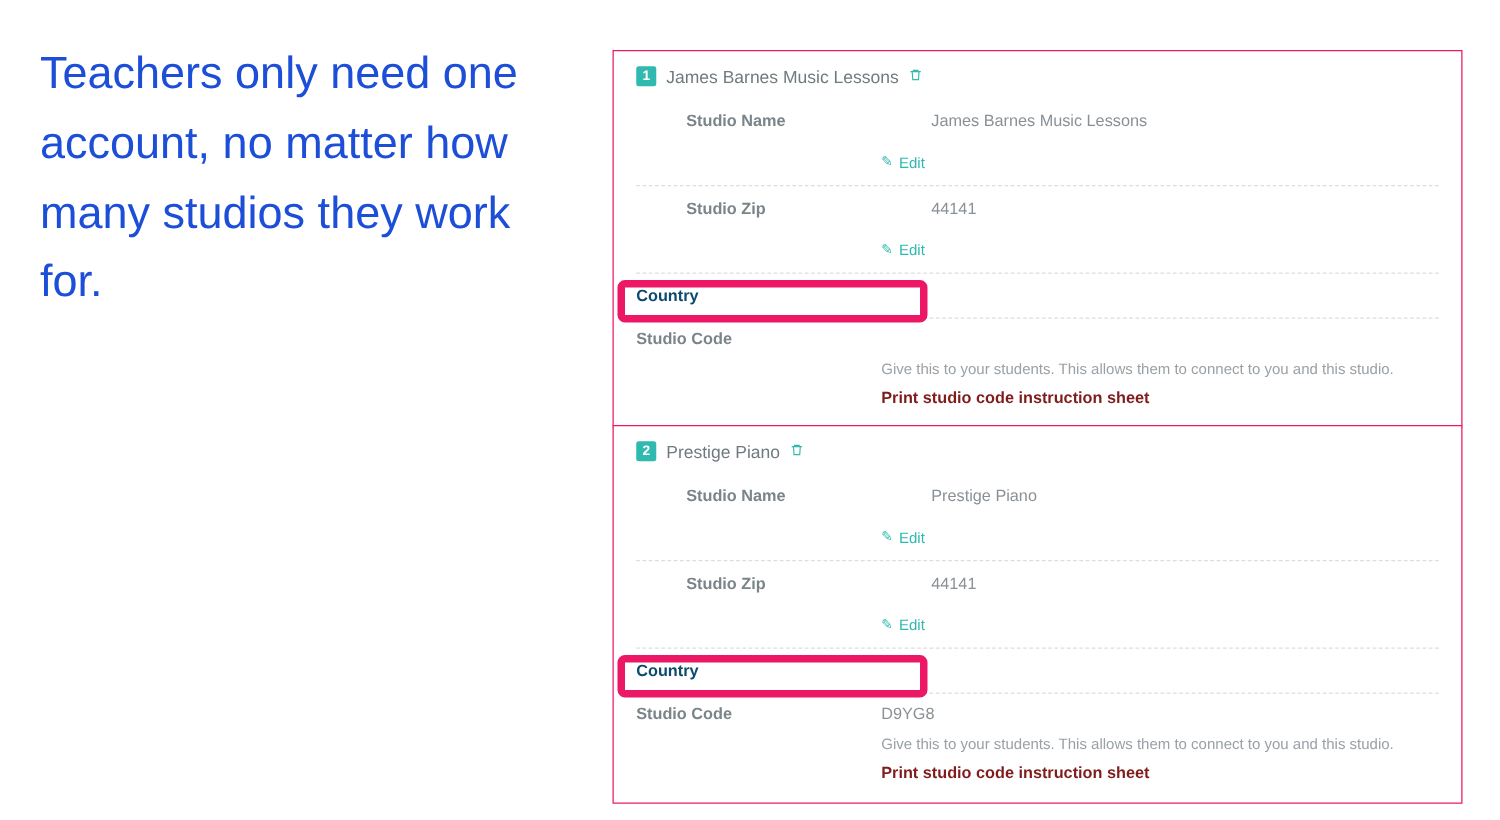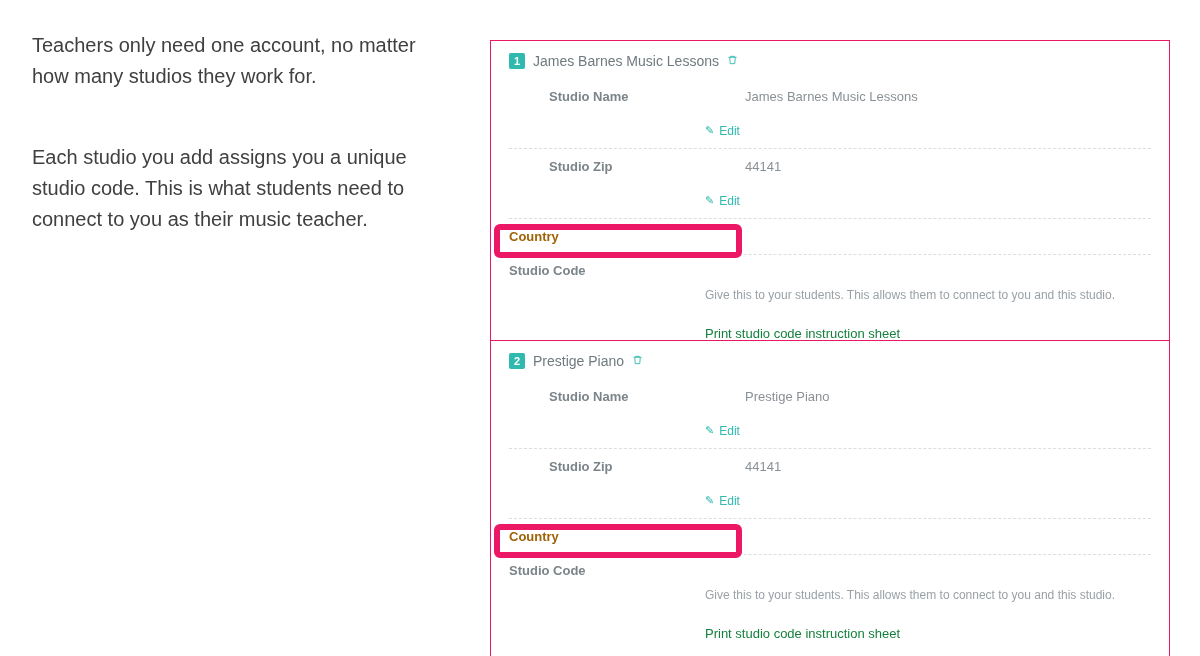--- a/index.html
+++ b/index.html
@@ -10,22 +10,22 @@
     background: #fff;
     width: 1200px;
     height: 656px;
     position: relative;
   }
   .left-text {
     position: absolute;
     left: 32px;
     top: 30px;
     width: 420px;
-    color: #404040;
-    font-size: 20px;
+    color: #1d4ed8;
+    font-size: 36px;
     line-height: 1.55;
     font-weight: 400;
   }
   .left-text p { margin: 0 0 50px 0; }
   .studio-card {
     position: absolute;
     left: 490px;
     width: 680px;
     border: 1px solid #ec1866;
     background: #fff;
@@ -87,56 +87,56 @@
     font-size: 12px;
     cursor: pointer;
     display: inline-flex;
     align-items: center;
     gap: 5px;
   }
   .pencil { font-size: 11px; }
   .country-row {
     padding: 10px 0;
     border-bottom: 1px dashed #dcdde0;
-    color: #a16207;
+    color: #0c4a6e;
     font-size: 13px;
     font-weight: 700;
   }
   .code-row {
     display: flex;
     padding: 8px 0;
     position: relative;
   }
   .code-row .row-label { width: 196px; }
   .hint {
     padding-left: 196px;
     color: #9aa1a6;
     font-size: 12px;
     line-height: 1.5;
   }
   .print-link {
     display: block;
-    color: #15803d;
-    font-size: 13px;
-    margin-top: 20px;
+    color: #7f1d1d;
+    font-size: 13px;
+    margin-top: 4px;
     cursor: pointer;
+    font-weight: bold;
   }
   .highlight-box {
     position: absolute;
     border: 6px solid #ec1866;
     border-radius: 6px;
     pointer-events: none;
   }
 </style>
 </head>
 <body>
 
 <div class="left-text">
   <p>Teachers only need one account, no matter how many studios they work for.</p>
-  <p>Each studio you add assigns you a unique studio code. This is what students need to connect to you as their music teacher.</p>
 </div>
 
 <div class="studio-card card1">
   <div class="card-inner">
     <div class="card-header">
       <span class="badge-num">1</span>
       <span class="card-title">James Barnes Music Lessons</span>
       <span class="trash-icn">
         <svg width="11" height="12" viewBox="0 0 24 24" fill="none" stroke="currentColor" stroke-width="2">
             <path d="M3 6h18M8 6V4h8v2M6 6l1 14h10l1-14"></path>
@@ -209,20 +209,21 @@
       <span class="edit-link">
         <span class="pencil">✎</span>
         <span>Edit</span>
       </span>
     </div>
 
     <div class="country-row">Country</div>
 
     <div class="code-row">
       <div class="row-label">Studio Code</div>
+      <div class="row-value">D9YG8</div>
     </div>
     <div class="hint">
       <span>Give this to your students. This allows them to connect to you and this studio.</span>
       <span class="print-link">Print studio code instruction sheet</span>
     </div>
   </div>
 </div>
 
 <div class="highlight-box" style="left:494px; top:224px; width:248px; height:34px;"></div>
 <div class="highlight-box" style="left:494px; top:524px; width:248px; height:34px;"></div>

